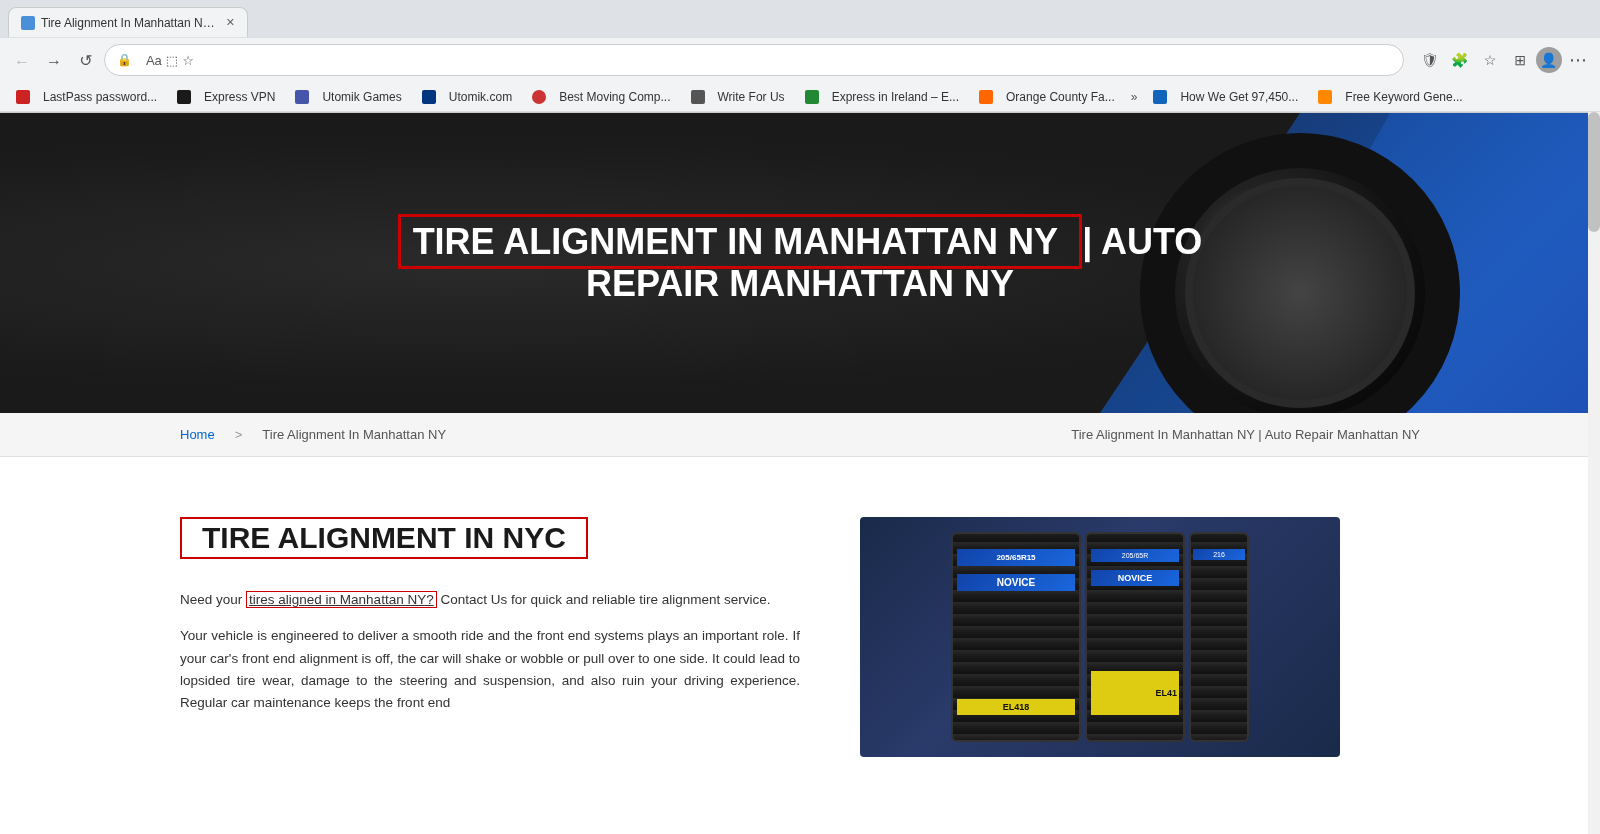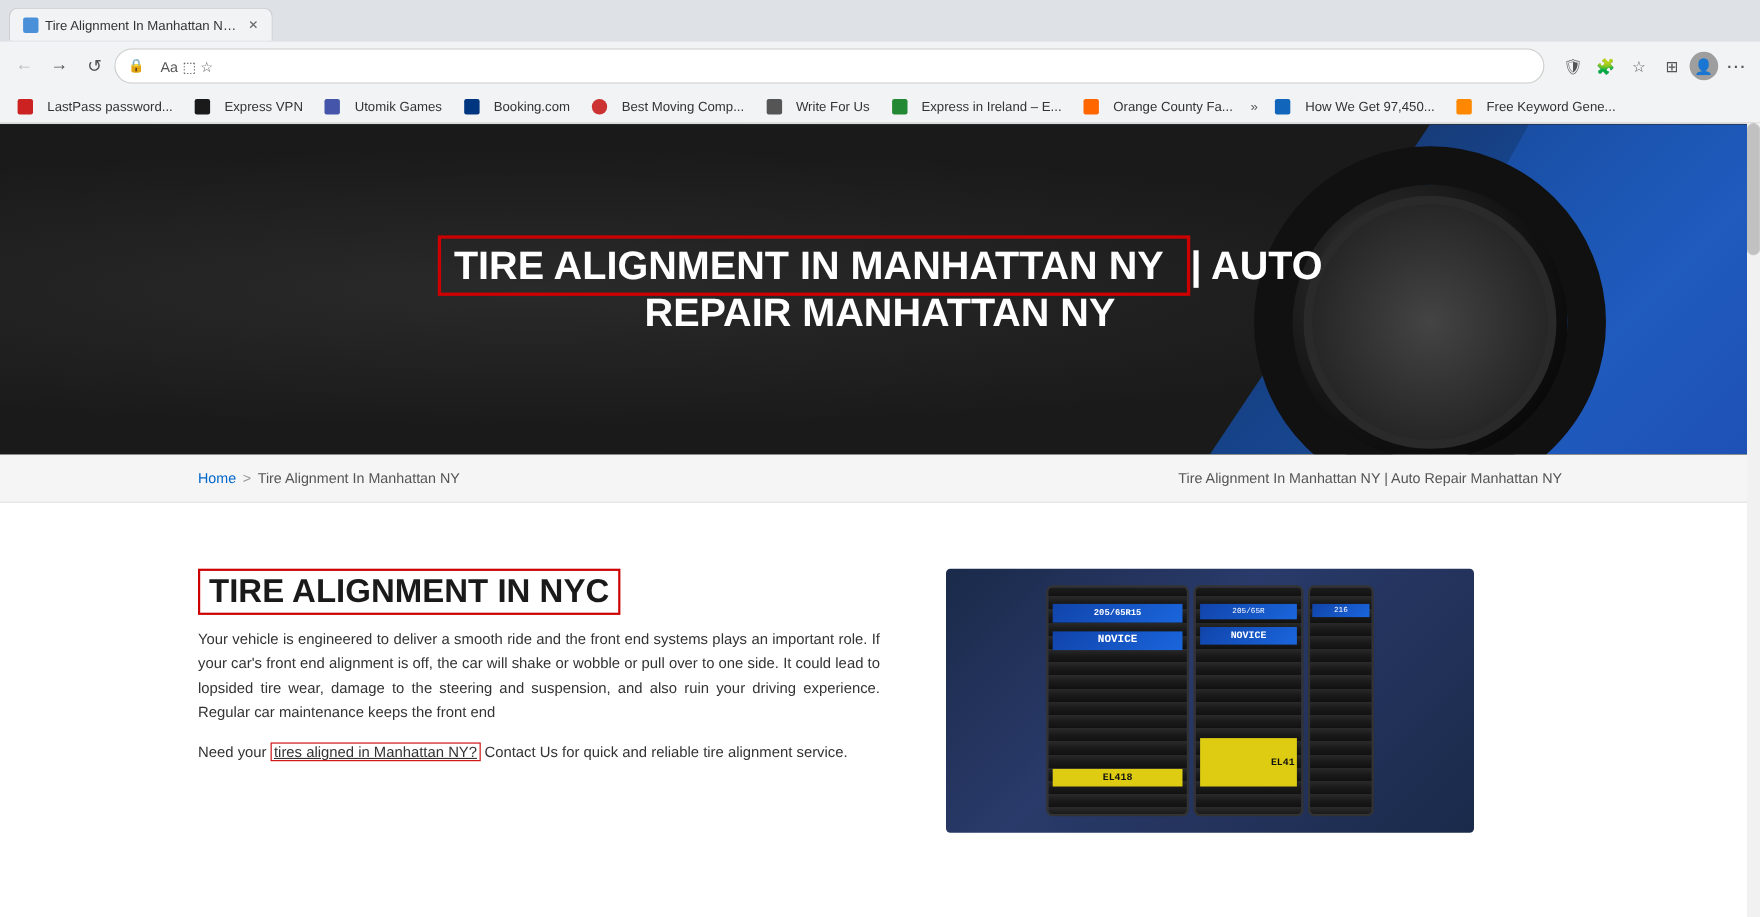--- a/index.html
+++ b/index.html
@@ -246,21 +246,21 @@
       align-items: flex-start;
       padding: 14px 180px;
       background: #f5f5f5;
       border-bottom: 1px solid #e0e0e0;
       font-size: 13px;
       color: #555;
     }
     .breadcrumb-left {
       display: flex;
       align-items: flex-start;
-      gap: 6px;
+      gap: 20px;
     }
     .breadcrumb-link {
       color: #0066cc;
       cursor: pointer;
       text-decoration: none;
     }
     .breadcrumb-sep {
       color: #999;
     }
     .breadcrumb-right {
@@ -281,40 +281,39 @@
       padding: 20px 180px;
       gap: 60px;
     }
     .content-left {
       flex: 1;
       max-width: 620px;
     }
     .content-right {
       width: 480px;
       flex-shrink: 0;
-      font-family: Liberation Mono, monospace;
     }
 
     .section-title-main {
       font-size: 30px;
       font-weight: bold;
       color: #1a1a1a;
       text-transform: uppercase;
       line-height: 1.2;
       margin-bottom: 8px;
     }
     .section-title-sub {
       font-size: 30px;
       font-weight: bold;
       color: #1a1a1a;
       text-transform: uppercase;
       border: 2px solid #cc0000;
       display: inline-block;
-      padding: 2px 8px;
-      margin-bottom: 11px;
+      padding: 2px 20px;
+      margin-bottom: 30px;
     }
 
     .content-paragraph {
       font-size: 13.5px;
       color: #333;
       line-height: 1.65;
       margin-bottom: 14px;
       text-align: justify;
     }
     .content-paragraph a,
@@ -416,21 +415,21 @@
     <div class="bookmark-item">
       <div class="bookmark-favicon express"></div>
       <span>Express VPN</span>
     </div>
     <div class="bookmark-item">
       <div class="bookmark-favicon utomik"></div>
       <span>Utomik Games</span>
     </div>
     <div class="bookmark-item">
       <div class="bookmark-favicon booking"></div>
-      <span>Booking.com</span>
+      <span>Utomik.com</span>
     </div>
     <div class="bookmark-item">
       <div class="bookmark-favicon bestmoving"></div>
       <span>Best Moving Comp...</span>
     </div>
     <div class="bookmark-item">
       <div class="bookmark-favicon writeforus"></div>
       <span>Write For Us</span>
     </div>
     <div class="bookmark-item">
@@ -483,25 +482,25 @@
   </div>
 </div>
 
 <div class="content-spacer"></div>
 
 <div class="main-content">
 
   <div class="content-left">
     <div class="section-title-sub">TIRE ALIGNMENT IN NYC</div>
 
-    <p class="content-paragraph">Your vehicle is engineered to deliver a smooth ride and the front end systems plays an important role. If your car's front end alignment is off, the car will shake or wobble or pull over to one side. It could lead to lopsided tire wear, damage to the steering and suspension, and also ruin your driving experience. Regular car maintenance keeps the front end</p>
-
     <p class="content-paragraph">
       <span>Need your </span><a class="highlighted-link">tires aligned in Manhattan NY?</a><span> Contact Us for quick and reliable tire alignment service.</span>
     </p>
+
+    <p class="content-paragraph">Your vehicle is engineered to deliver a smooth ride and the front end systems plays an important role. If your car's front end alignment is off, the car will shake or wobble or pull over to one side. It could lead to lopsided tire wear, damage to the steering and suspension, and also ruin your driving experience. Regular car maintenance keeps the front end</p>
   </div>
 
   <div class="content-right">
     <div class="tire-image-container">
 
       <div style="display:flex;width:100%;height:100%;align-items:center;justify-content:center;gap:4px;padding:10px;">
 
         <div style="width:130px;height:210px;border-radius:6px;background:repeating-linear-gradient(0deg,#1a1a1a 0px,#2a2a2a 6px,#111 6px,#1a1a1a 12px);border:2px solid #333;position:relative;overflow:hidden;flex-shrink:0;">
           <div style="position:absolute;top:15px;left:4px;right:4px;background:linear-gradient(135deg,#1144aa,#1a66dd);color:white;font-size:8px;font-weight:bold;padding:4px 2px;text-align:center;">205/65R15</div>
           <div style="position:absolute;top:40px;left:4px;right:4px;background:linear-gradient(135deg,#1144aa,#1a66dd);color:white;font-size:10px;font-weight:bold;padding:3px 2px;text-align:center;">NOVICE</div>

